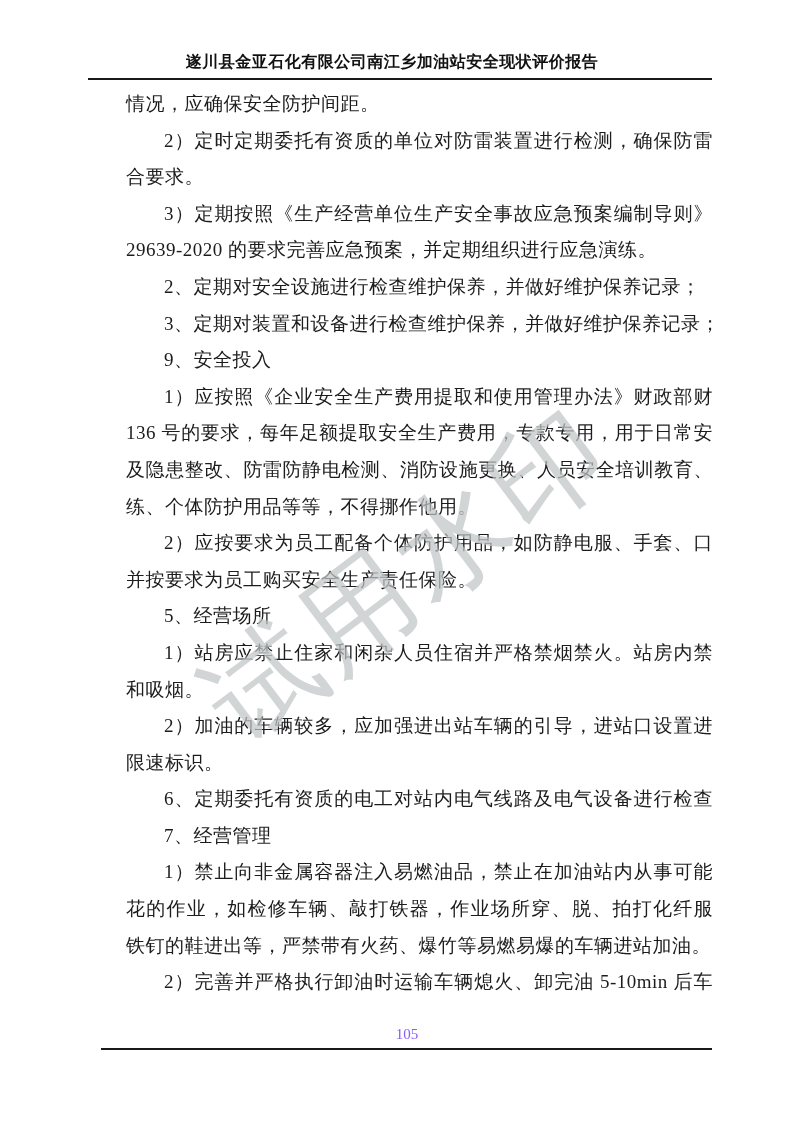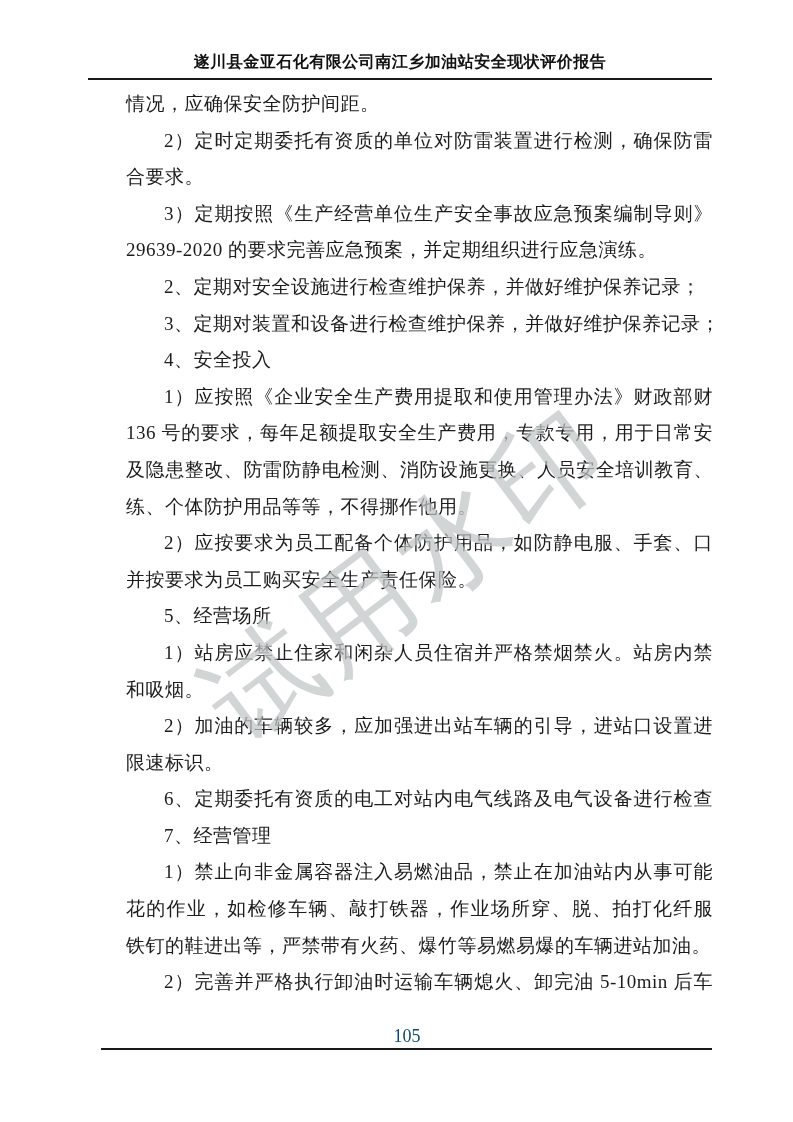--- a/index.html
+++ b/index.html
@@ -13,21 +13,21 @@
   }
   .page {
     position: absolute;
     inset: 0;
     background: #ffffff;
   }
   
   .header-title {
     position: absolute;
     top: 52px;
-    left: 88px;
+    left: 80px;
     width: 624px;
     text-align: center;
     font-size: 16px;
     font-weight: bold;
     letter-spacing: 0.5px;
     color: #111111;
   }
   .header-rule {
     position: absolute;
     top: 78px;
@@ -73,22 +73,22 @@
     pointer-events: none;
     font-family: "Liberation Sans", "DejaVu Sans", sans-serif;
   }
   
   .page-number {
     position: absolute;
     top: 1026px;
     left: 101px;
     width: 612px;
     text-align: center;
-    font-size: 18px;
-    color: #0c4a6e;
+    font-size: 15px;
+    color: #8b5cf6;
   }
   .footer-rule {
     position: absolute;
     top: 1048px;
     left: 101px;
     width: 611px;
     height: 0;
     border-top: 2px solid #1a1a1a;
   }
   .footer-row {
@@ -114,21 +114,21 @@
   <div class="header-rule"></div>
 
   <div class="doc-lines">
       <div class="line">情况，应确保安全防护间距。</div>
       <div class="line indent fill">2）定时定期委托有资质的单位对防雷装置进行检测，确保防雷装置符</div>
       <div class="line">合要求。</div>
       <div class="line indent fill">3）定期按照《生产经营单位生产安全事故应急预案编制导则》GB/T</div>
       <div class="line">29639-2020 的要求完善应急预案，并定期组织进行应急演练。</div>
       <div class="line indent">2、定期对安全设施进行检查维护保养，并做好维护保养记录；</div>
       <div class="line indent">3、定期对装置和设备进行检查维护保养，并做好维护保养记录；</div>
-      <div class="line indent">4、安全投入</div>
+      <div class="line indent">9、安全投入</div>
       <div class="line indent fill">1）应按照《企业安全生产费用提取和使用管理办法》财政部财资(2022)</div>
       <div class="line fill">136 号的要求，每年足额提取安全生产费用，专款专用，用于日常安全检查</div>
       <div class="line fill">及隐患整改、防雷防静电检测、消防设施更换、人员安全培训教育、应急演</div>
       <div class="line">练、个体防护用品等等，不得挪作他用。</div>
       <div class="line indent fill">2）应按要求为员工配备个体防护用品，如防静电服、手套、口罩等等，</div>
       <div class="line">并按要求为员工购买安全生产责任保险。</div>
       <div class="line indent">5、经营场所</div>
       <div class="line indent fill">1）站房应禁止住家和闲杂人员住宿并严格禁烟禁火。站房内禁止居住</div>
       <div class="line">和吸烟。</div>
       <div class="line indent fill">2）加油的车辆较多，应加强进出站车辆的引导，进站口设置进站车辆</div>

